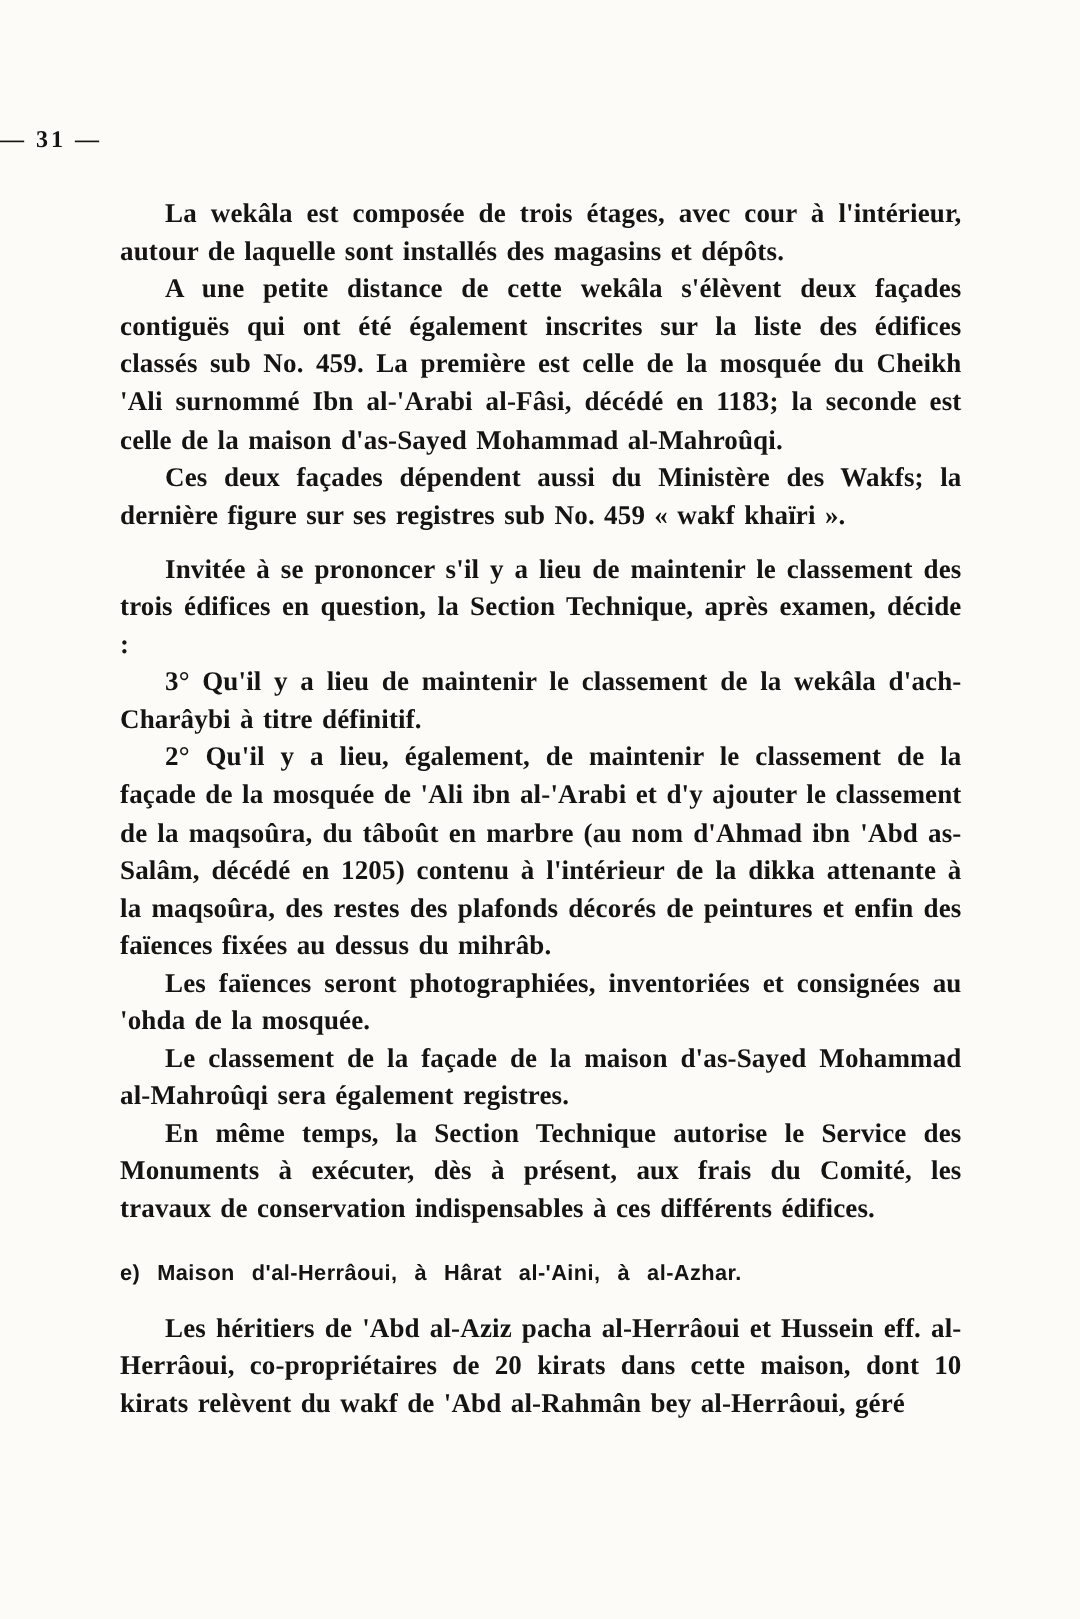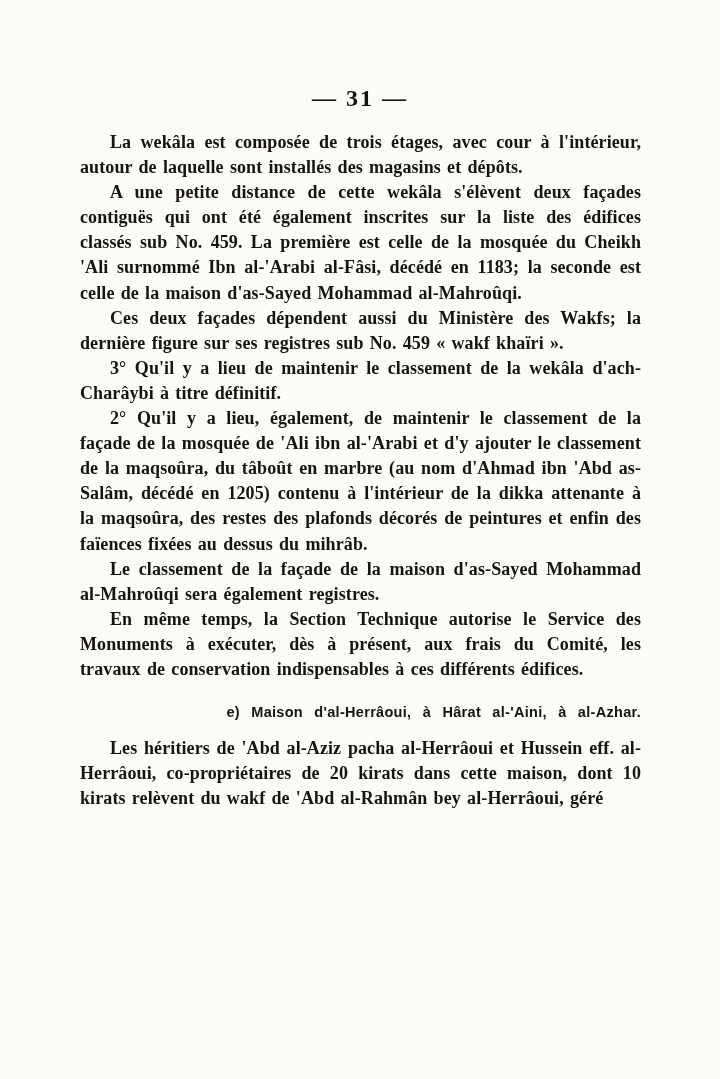--- a/index.html
+++ b/index.html
@@ -10,22 +10,21 @@
     background: #fcfbf8;
     color: #161412;
     font-family: "Liberation Serif", "DejaVu Serif", serif;
     overflow: hidden;
   }
   .page-number {
     position: absolute;
     top: 85px;
     left: 0;
     right: 0;
-    text-align: center;
-    font-size: 24px;
+    font-size: 16px;
     font-weight: bold;
     letter-spacing: 2px;
   }
   .text-block {
     position: absolute;
     top: 130px;
     left: 80px;
     width: 561px;
   }
   .para {
@@ -34,41 +33,43 @@
     line-height: 25.1px;
     font-weight: bold;
     text-align: justify;
     text-indent: 30px;
     word-spacing: 1.6px;
     letter-spacing: 0.1px;
   }
   .para.spaced { margin-top: 11px; }
   .section-heading {
     margin: 22px 0 16px 0;
-    text-align: right;
+    text-align: left;
     font-family: "Liberation Sans", "DejaVu Sans", sans-serif;
     font-size: 14.5px;
     font-weight: bold;
     word-spacing: 7px;
     letter-spacing: 0.3px;
     text-indent: 0;
   }
 </style>
 </head>
 <body>
 
 <div class="page">
   <div class="page-number">— 31 —</div>
 
   <div class="text-block">
     <p class="para">La wekâla est composée de trois étages, avec cour à l'intérieur, autour de laquelle sont installés des magasins et dépôts.</p>
     <p class="para">A une petite distance de cette wekâla s'élèvent deux façades contiguës qui ont été également inscrites sur la liste des édifices classés sub No. 459. La première est celle de la mosquée du Cheikh 'Ali surnommé Ibn al-'Arabi al-Fâsi, décédé en 1183; la seconde est celle de la maison d'as-Sayed Mohammad al-Mahroûqi.</p>
     <p class="para">Ces deux façades dépendent aussi du Ministère des Wakfs; la dernière figure sur ses registres sub No. 459 « wakf khaïri ».</p>
+    <p class="para spaced">Invitée à se prononcer s'il y a lieu de maintenir le classement des trois édifices en question, la Section Technique, après examen, décide :</p>
     <p class="para">3°  Qu'il y a lieu de maintenir le classement de la wekâla d'ach-Charâybi à titre définitif.</p>
     <p class="para">2°  Qu'il y a lieu, également, de maintenir le classement de la façade de la mosquée de 'Ali ibn al-'Arabi et d'y ajouter le classement de la maqsoûra, du tâboût en marbre (au nom d'Ahmad ibn 'Abd as-Salâm, décédé en 1205) contenu à l'intérieur de la dikka attenante à la maqsoûra, des restes des plafonds décorés de peintures et enfin des faïences fixées au dessus du mihrâb.</p>
+    <p class="para">Les faïences seront photographiées, inventoriées et consignées au 'ohda de la mosquée.</p>
     <p class="para">Le classement de la façade de la maison d'as-Sayed Mohammad al-Mahroûqi sera également registres.</p>
     <p class="para">En même temps, la Section Technique autorise le Service des Monuments à exécuter, dès à présent, aux frais du Comité, les travaux de conservation indispensables à ces différents édifices.</p>
 
     <h3 class="section-heading">e)  Maison d'al-Herrâoui, à Hârat al-'Aini, à al-Azhar.</h3>
 
     <p class="para">Les héritiers de 'Abd al-Aziz pacha al-Herrâoui et Hussein eff. al-Herrâoui, co-propriétaires de 20 kirats dans cette maison, dont 10 kirats relèvent du wakf de 'Abd al-Rahmân bey al-Herrâoui, géré</p>
   </div>
 </div>
 
 </body></html>

